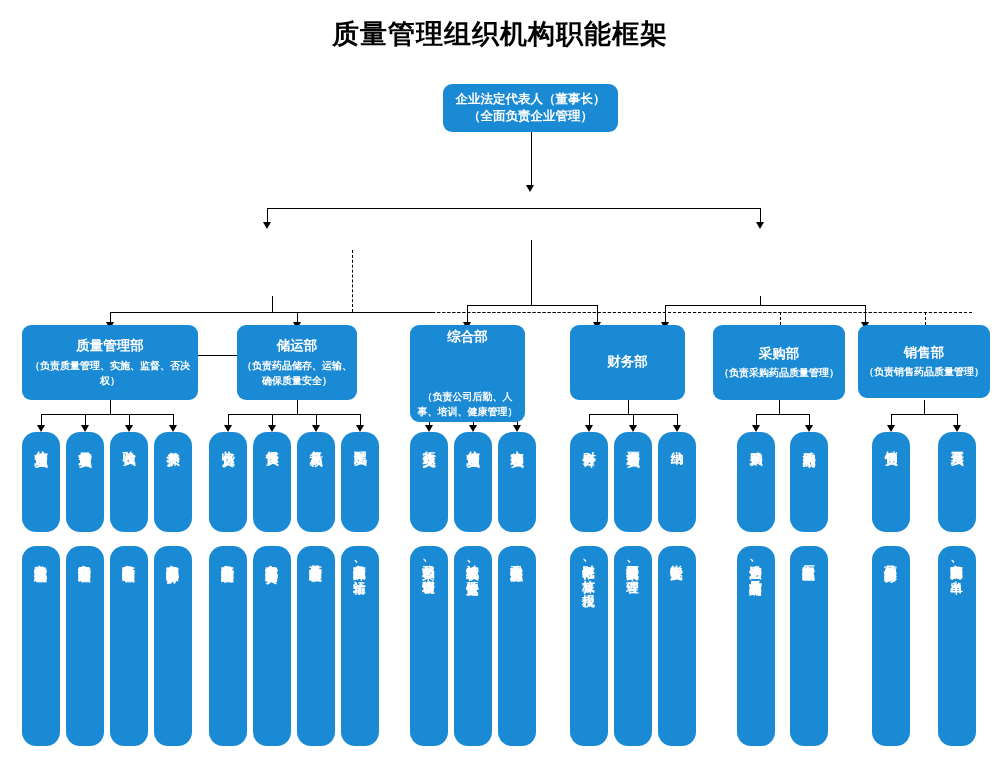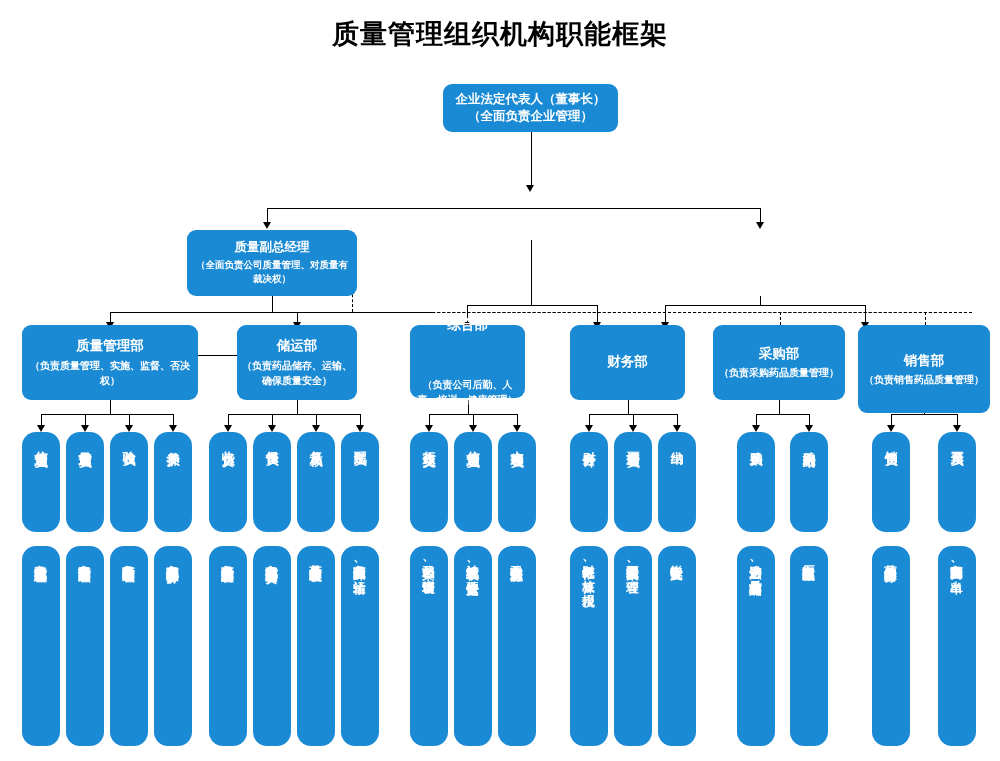--- a/index.html
+++ b/index.html
@@ -188,24 +188,20 @@
       <div class="ln lnv" style="left: 957px; top: 414px; height: 11px;"></div>
       <div class="arw" style="left: 952.5px; top: 425px;"></div>
     </div>
 
   <div class="box lvl1" style="left:443px;top:84px;width:175px;height:48px;">
     <div class="ttl">企业法定代表人（董事长）</div>
     <div class="sub">（全面负责企业管理）</div>
   </div>
 
 
-  <div class="box lvl2" style="left:187px;top:230px;width:170px;height:66px;">
-    <div class="ttl">质量副总经理</div>
-    <div class="sub">（全面负责公司质量管理、对质量有裁决权）</div>
-  </div>
 
 
   <div id="dept-layer">
       <div class="box dept" style="left: 22px; top: 325px; width: 176px; height: 75px;">
         <div class="ttl">质量管理部</div>
         <div class="sub">（负责质量管理、实施、监督、否决权）</div>
       </div>
       <div class="vbox" style="left: 22px; top: 432px; width: 38px; height: 100px;">
         <span>信息管理员</span>
       </div>
@@ -251,21 +247,21 @@
       </div>
       <div class="vbox dbox" style="left: 297px; top: 546px; width: 38px; height: 200px;">
         <span>药品质量出库复核管理</span>
       </div>
       <div class="vbox" style="left: 341px; top: 432px; width: 38px; height: 100px;">
         <span>配送员</span>
       </div>
       <div class="vbox dbox" style="left: 341px; top: 546px; width: 38px; height: 200px;">
         <span>负责药品装卸、运输</span>
       </div>
-      <div class="box dept" style="left: 410px; top: 325px; width: 115px; height: 73px; gap: 40px;">
+      <div class="box dept" style="left: 410px; top: 325px; width: 115px; height: 97px; gap: 40px;">
         <div class="ttl">综合部</div>
         <div class="sub">（负责公司后勤、人事、培训、健康管理）</div>
       </div>
       <div class="vbox" style="left: 410px; top: 432px; width: 38px; height: 100px;">
         <span>行政文员</span>
       </div>
       <div class="vbox dbox" style="left: 410px; top: 546px; width: 38px; height: 200px;">
         <span>公司档案、培训管理</span>
       </div>
       <div class="vbox" style="left: 454px; top: 432px; width: 38px; height: 100px;">
@@ -310,21 +306,21 @@
       </div>
       <div class="vbox dbox" style="left: 737px; top: 546px; width: 38px; height: 200px;">
         <span>购进合法、质量合格的药品</span>
       </div>
       <div class="vbox" style="left: 790px; top: 432px; width: 38px; height: 100px;">
         <span>采购内勤</span>
       </div>
       <div class="vbox dbox" style="left: 790px; top: 546px; width: 38px; height: 200px;">
         <span>厂家资质收集整理</span>
       </div>
-      <div class="box dept" style="left: 858px; top: 325px; width: 132px; height: 88px;">
+      <div class="box dept" style="left: 858px; top: 325px; width: 132px; height: 73px;">
         <div class="ttl">销售部</div>
         <div class="sub">（负责销售药品质量管理）</div>
       </div>
       <div class="vbox" style="left: 872px; top: 432px; width: 38px; height: 100px;">
         <span>销售员</span>
       </div>
       <div class="vbox dbox" style="left: 872px; top: 546px; width: 38px; height: 200px;">
         <span>药品销售及客户售后服务</span>
       </div>
       <div class="vbox" style="left: 938px; top: 432px; width: 38px; height: 100px;">

